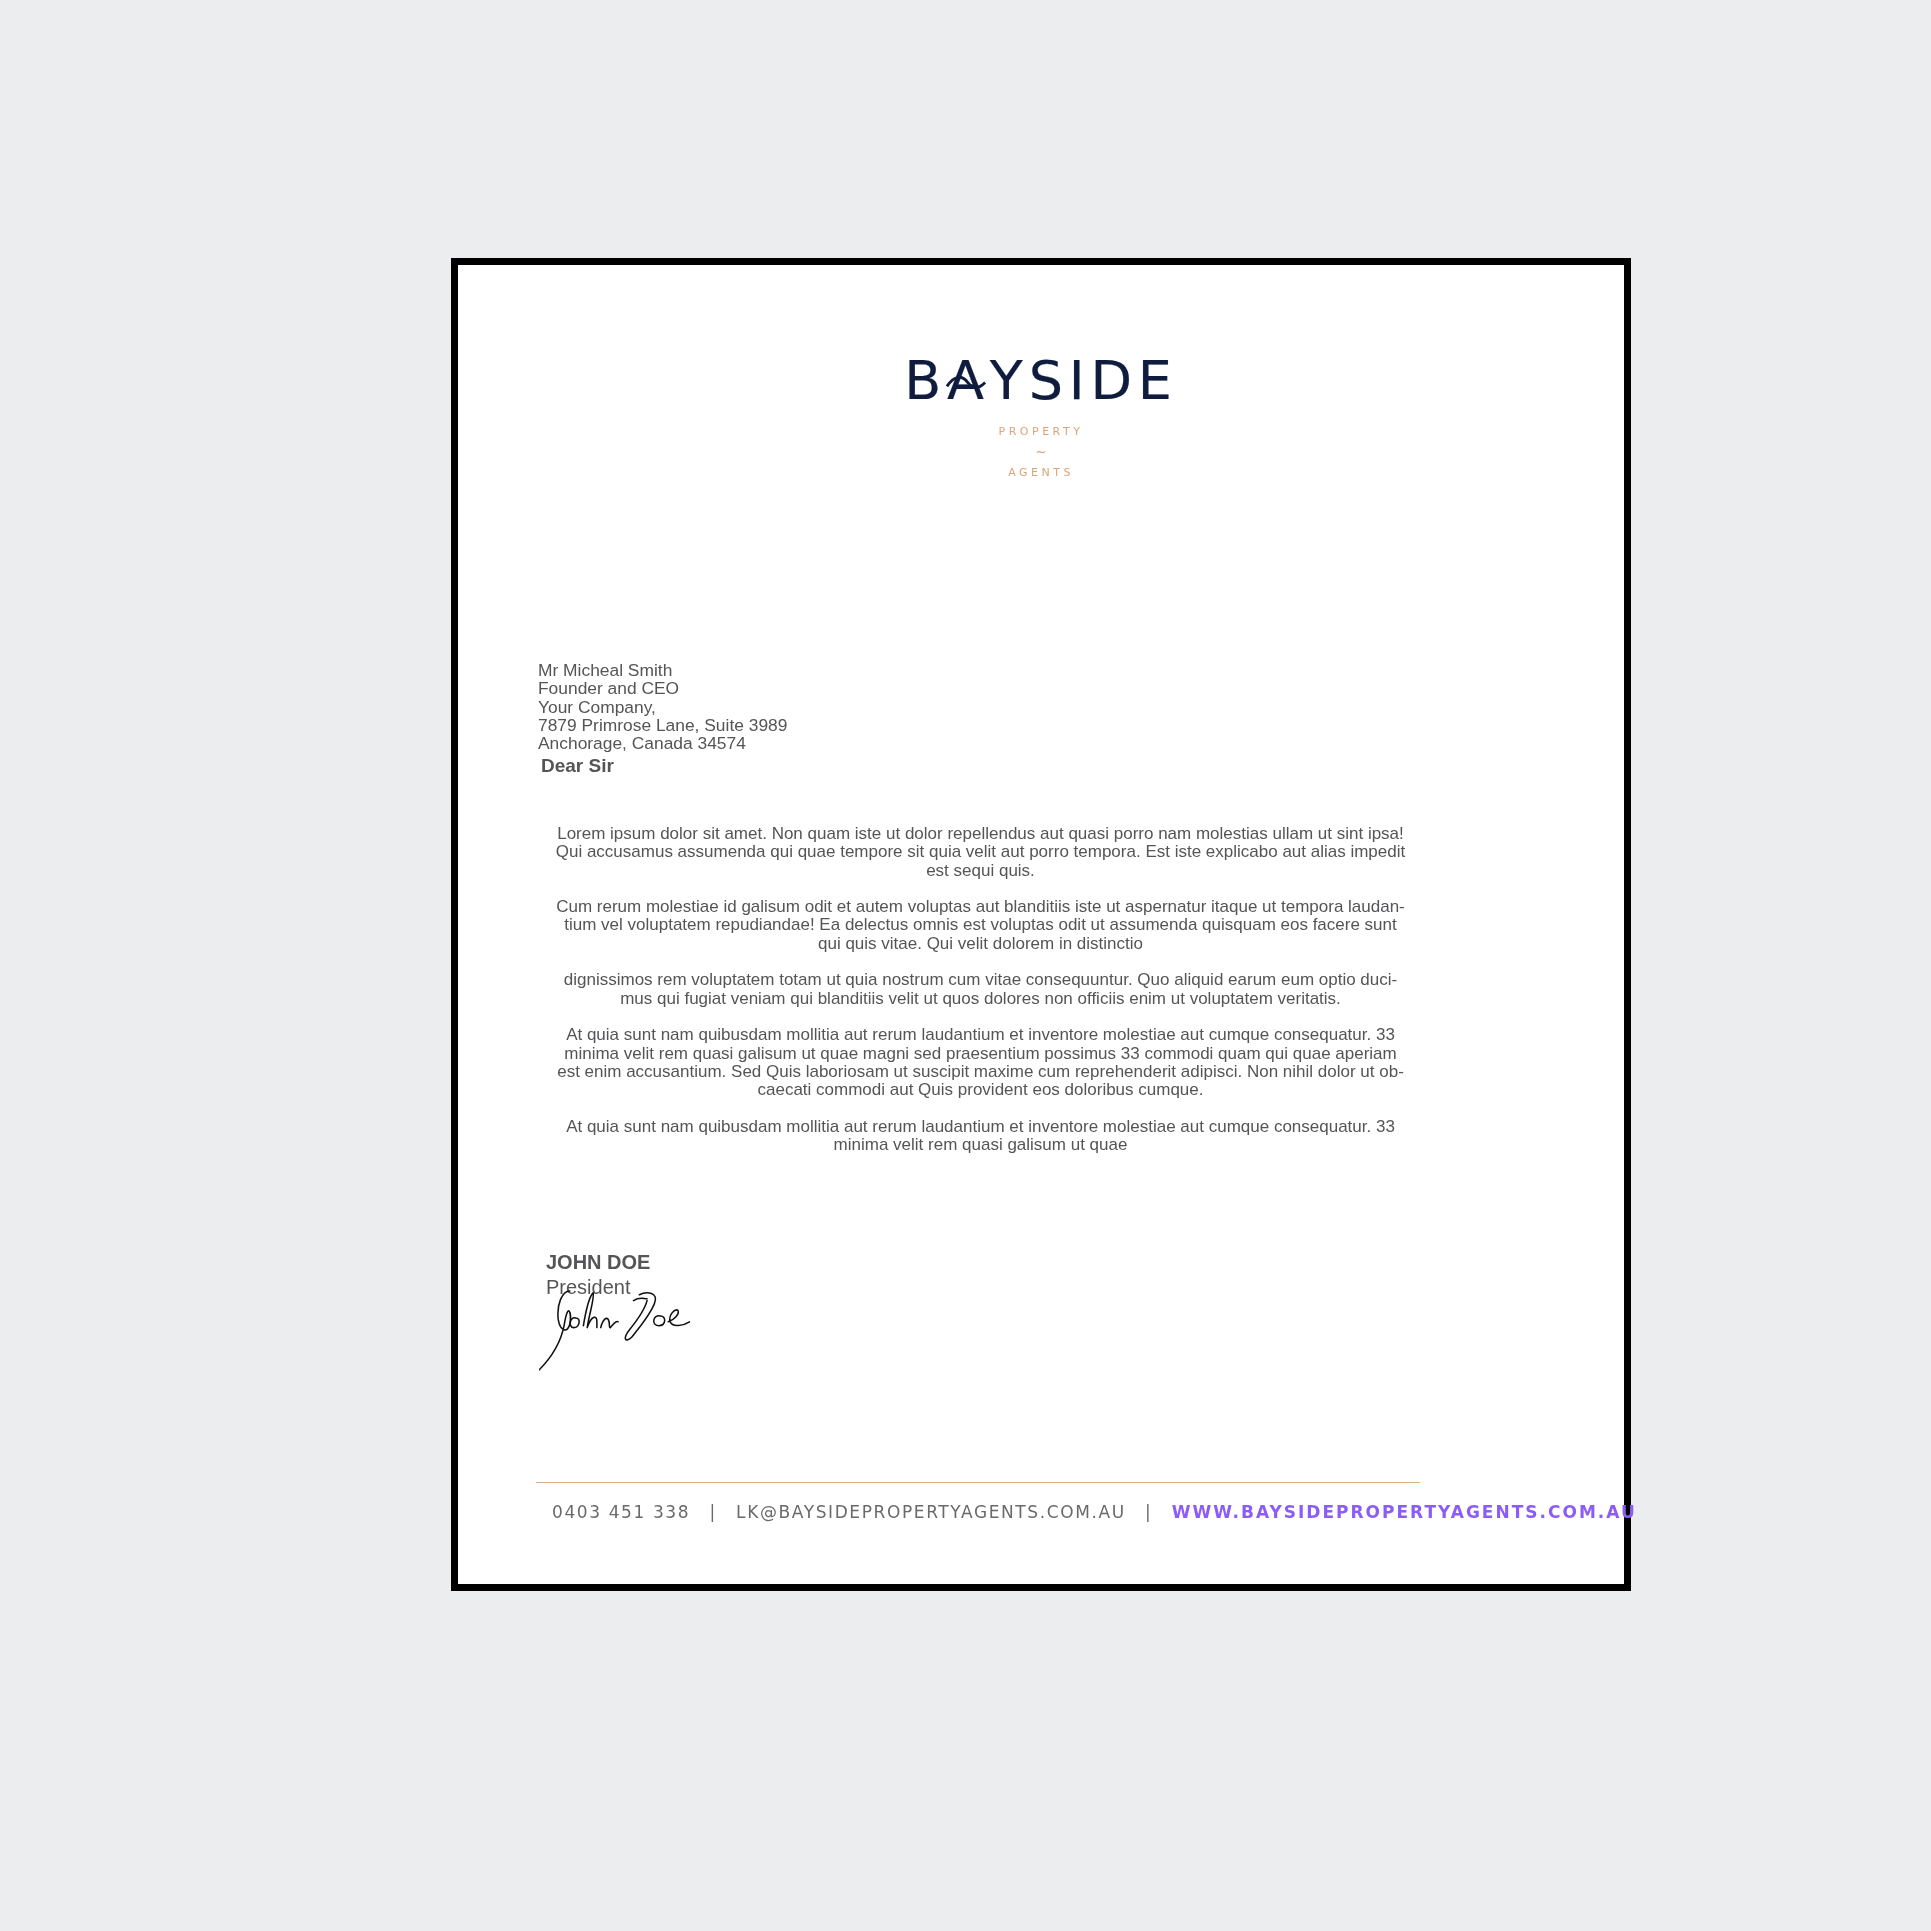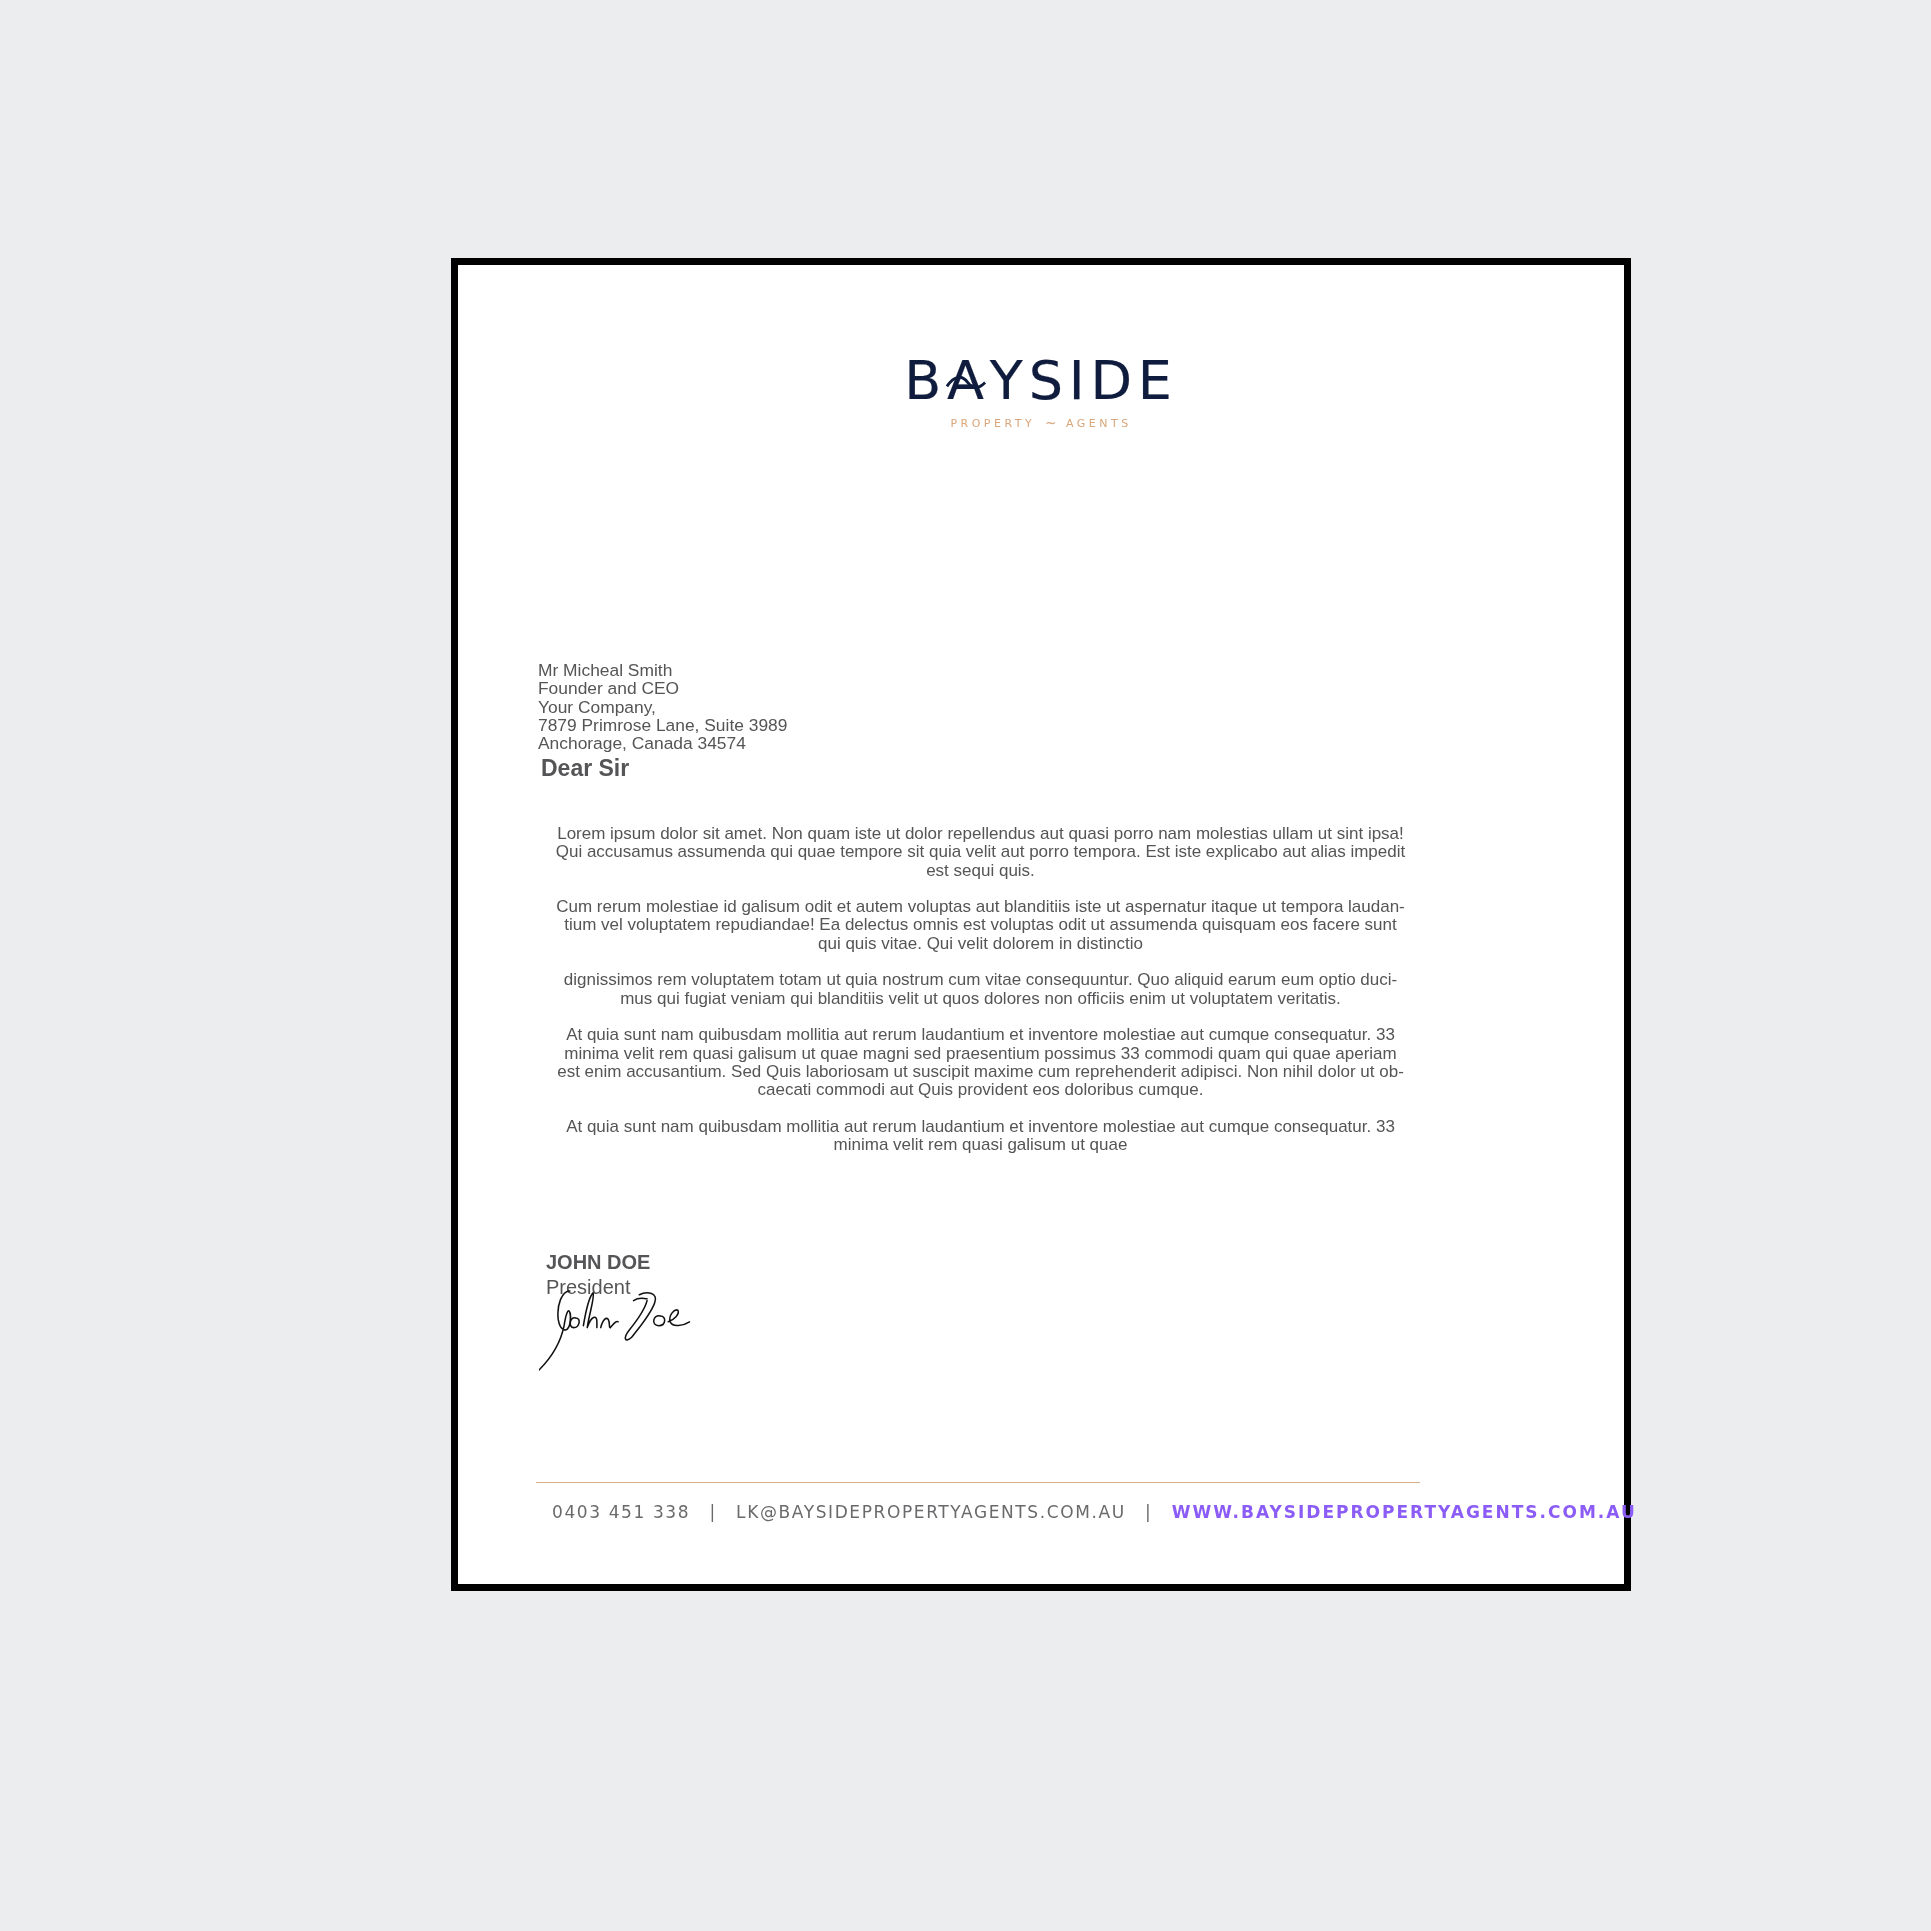--- a/index.html
+++ b/index.html
@@ -35,42 +35,42 @@
       -webkit-text-stroke: 0.2px #0f1c3d;
     }
     .logo-wordmark .a-wave {
       position: relative;
       display: inline-block;
     }
     .logo-wordmark .a-wave svg {
       position: absolute; left: -1.9px; top: 19.3px;
     }
     .logo-tagline {
-      margin-top: 7px;
+      margin-top: 17px;
       font-family: "DejaVu Sans", sans-serif;
       font-size: 11px;
       letter-spacing: 3.5px;
       color: #d9a57a;
-      display: flex; justify-content: center; align-items: center; gap: 5.8px;
+      display: flex; justify-content: center; align-items: center; gap: 5.8px; flex-direction: column;
     }
     .logo-tagline .tilde { font-size: 13.5px; letter-spacing: 0; margin: 0 3.9px; }
 
     .recipient {
       position: absolute;
       left: 80px; top: 352px;
       font-size: 17.4px; line-height: 18.3px;
       color: #555557;
       margin-top: 44px;
     }
     .recipient div { white-space: nowrap; }
 
     .salutation {
       position: absolute;
       left: 83px; top: 490px;
-      font-size: 23px; font-weight: bold;
+      font-size: 19px; font-weight: bold;
       color: #555557;
     }
 
     .body-text {
       position: absolute;
       left: 83px; top: 560px;
       width: 879px;
       font-size: 17px; line-height: 18.3px;
       color: #555557;
     }

